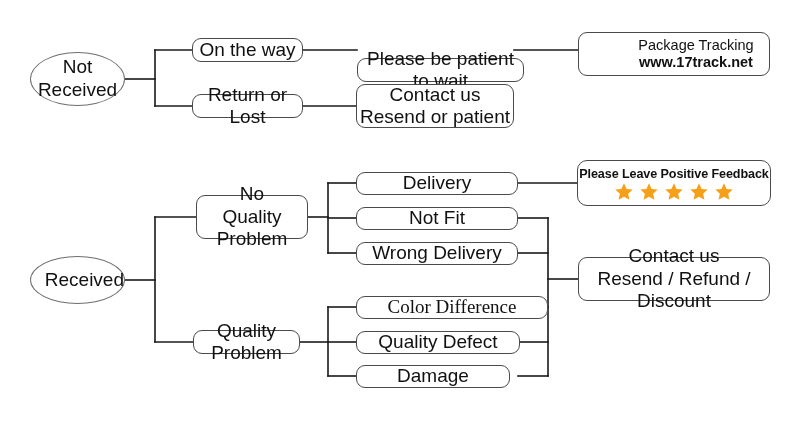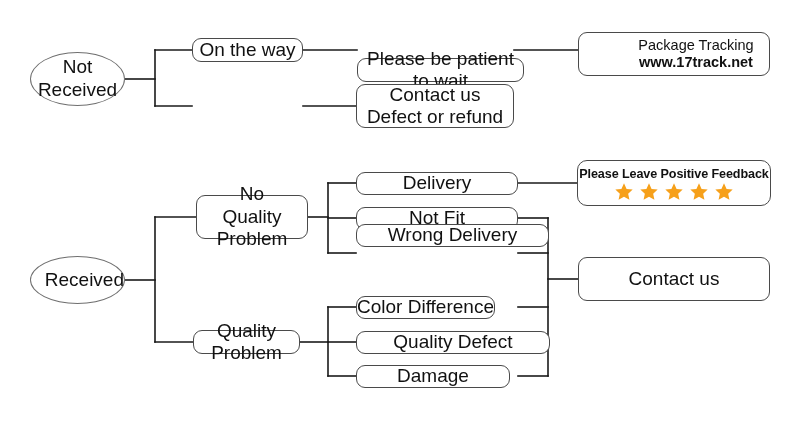--- a/index.html
+++ b/index.html
@@ -129,36 +129,39 @@
     <span class="lines">
       <span class="l">Not</span>
       <span class="l">Received</span>
     </span>
   </div>
 
   <div class="node fsz-14" style="left:192px;top:38px;width:111px;height:24px;">
     <span>On the way</span>
   </div>
 
+  <div class="node fsz-14" style="left:192px;top:94px;width:111px;height:24px;">
+    <span>Return or Lost</span>
+  </div>
 
   <div class="node fsz-14" style="left:357px;top:38px;width:167px;height:24px;margin-top:20px;">
     <span>Please be patient to wait</span>
   </div>
 
   <div class="node fsz-15" style="left:578px;top:32px;width:192px;height:44px;">
     <span class="lines">
       <span class="l">Package Tracking</span>
       <span class="l bold">www.17track.net</span>
     </span>
   </div>
 
   <div class="node fsz-14" style="left:356px;top:84px;width:158px;height:44px;">
     <span class="lines">
       <span class="l">Contact us</span>
-      <span class="l">Defect or refund</span>
+      <span class="l">Resend or patient</span>
     </span>
   </div>
 
   <div class="ellipse fsz-14" style="left:30px;top:256px;width:95px;height:48px;">
     <span class="lines">
       <span class="l">Received</span>
     </span>
   </div>
 
   <div class="node fsz-14" style="left:196px;top:195px;width:112px;height:44px;">
@@ -173,29 +176,29 @@
   </div>
 
   <div class="node fsz-14" style="left:356px;top:172px;width:162px;height:23px;">
     <span>Delivery</span>
   </div>
 
   <div class="node fsz-14" style="left:356px;top:207px;width:162px;height:23px;">
     <span>Not Fit</span>
   </div>
 
-  <div class="node fsz-14" style="left:356px;top:224px;width:193px;height:23px;">
+  <div class="node fsz-14" style="left:356px;top:242px;width:162px;height:23px;">
     <span>Wrong Delivery</span>
   </div>
 
-  <div class="node fsz-14" style="left:356px;top:296px;width:139px;height:23px;">
+  <div class="node fsz-14" style="left:356px;top:296px;width:192px;height:23px;font-family:Liberation Serif, serif;">
     <span>Color Difference</span>
   </div>
 
-  <div class="node fsz-14" style="left:356px;top:331px;width:194px;height:23px;">
+  <div class="node fsz-14" style="left:356px;top:331px;width:164px;height:23px;">
     <span>Quality Defect</span>
   </div>
 
   <div class="node fsz-14" style="left:356px;top:365px;width:154px;height:23px;">
     <span>Damage</span>
   </div>
 
   <div class="feedback" style="left:577px;top:160px;width:194px;height:46px;">
     <div class="fb-title">Please Leave Positive Feedback</div>
     <div class="stars" id="stars-row">
@@ -213,16 +216,17 @@
         </svg>
         <svg class="star" viewBox="0 0 24 24">
           <path d="M12 1.6 L15.1 8.3 L22.4 9.1 L17 14.1 L18.5 21.4 L12 17.7 L5.5 21.4 L7 14.1 L1.6 9.1 L8.9 8.3 Z" fill="#F6A01A"></path>
         </svg>
       </div>
   </div>
 
   <div class="node fsz-14" style="left:578px;top:257px;width:192px;height:44px;">
     <span class="lines">
       <span class="l">Contact us</span>
+      <span class="l">Resend / Refund / Discount</span>
     </span>
   </div>
 
 </div>
 
 </body></html>

